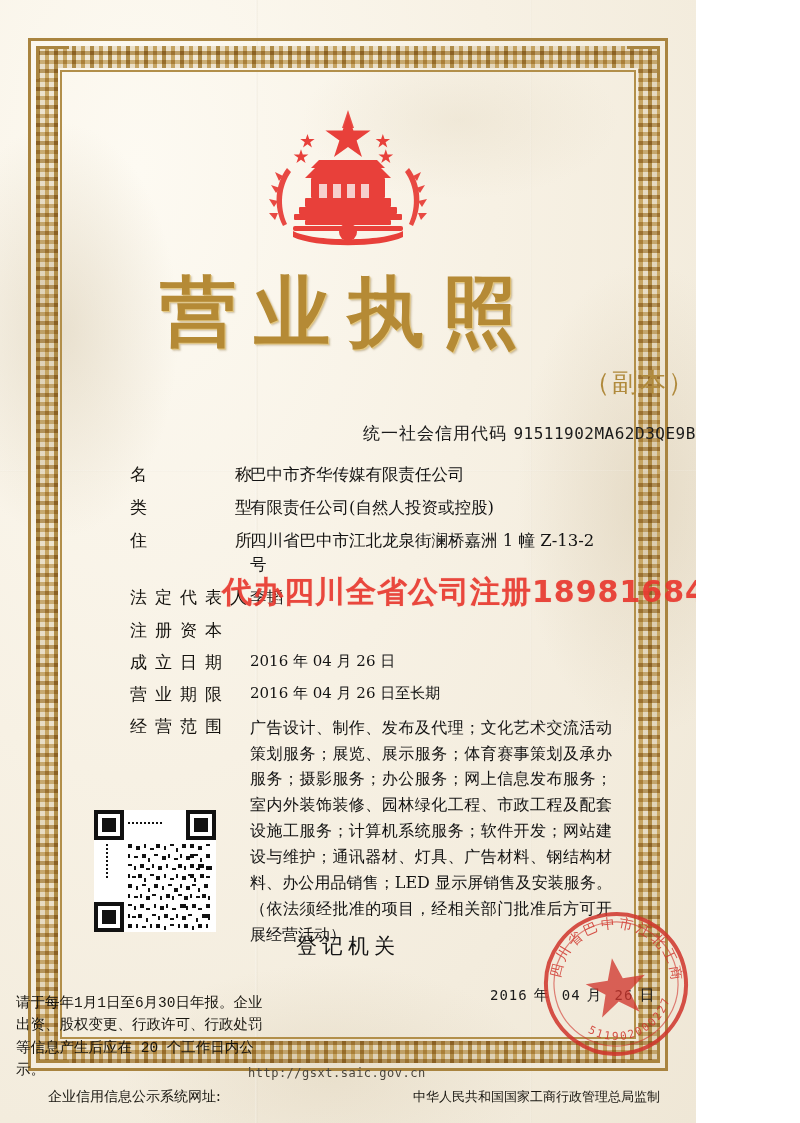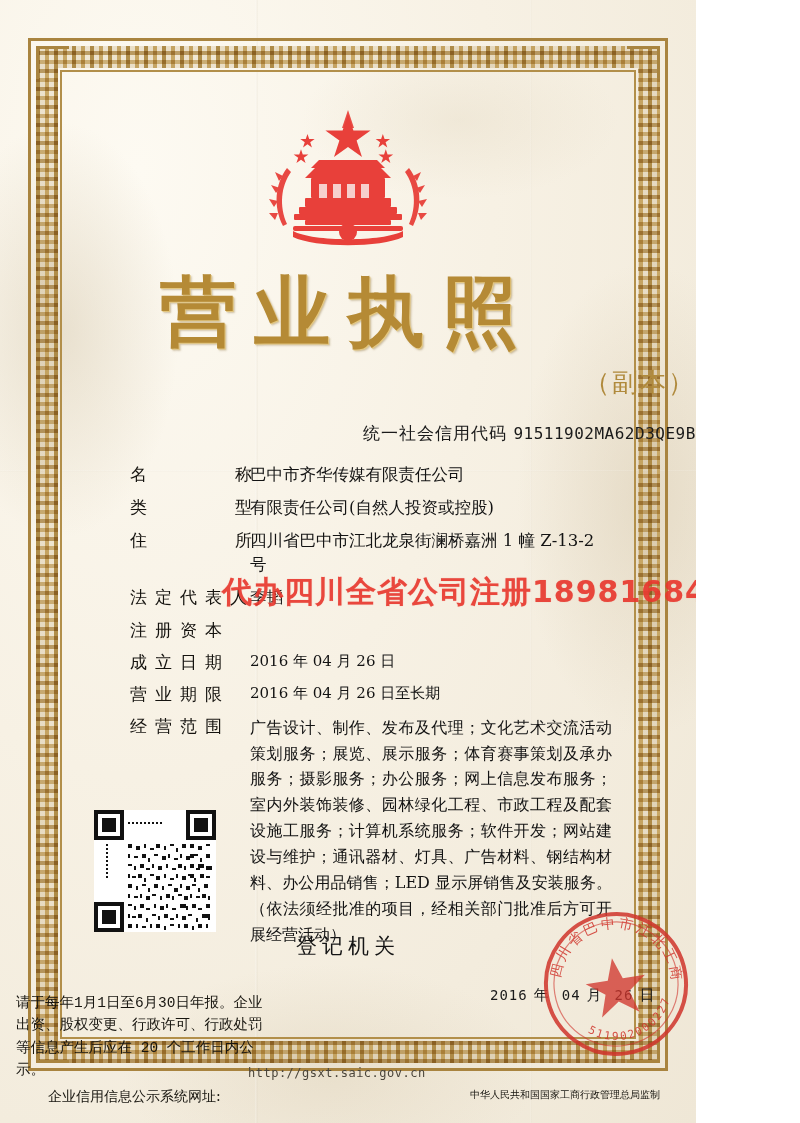--- a/index.html
+++ b/index.html
@@ -263,21 +263,21 @@
   .footer-left {
     position: absolute;
     left: 48px; top: 1088px;
     font-size: 14px;
     color: #17150f;
     font-family: "DejaVu Serif", serif;
   }
   .footer-right {
     position: absolute;
     right: 36px; top: 1088px;
-    font-size: 10px;
+    font-size: 13px;
     color: #17150f;
     font-family: Liberation Serif, serif;
   }
 </style>
 </head>
 <body>
 
 <div id="page">
 
   <div class="stain s1"></div>

